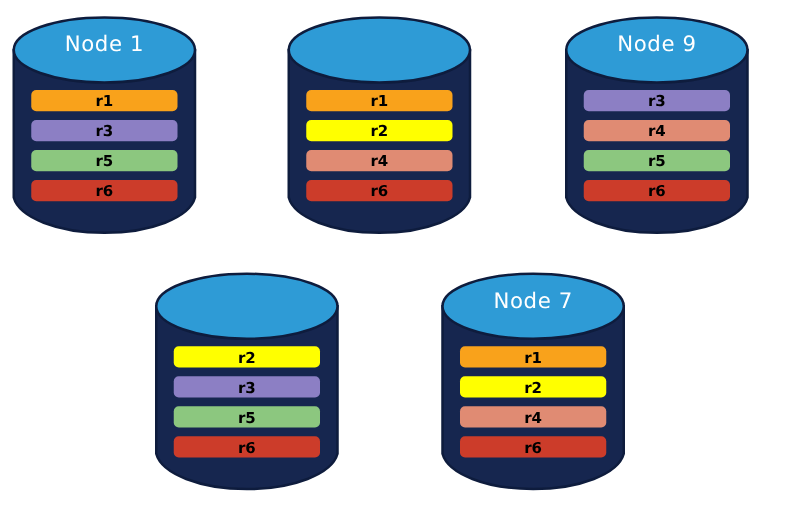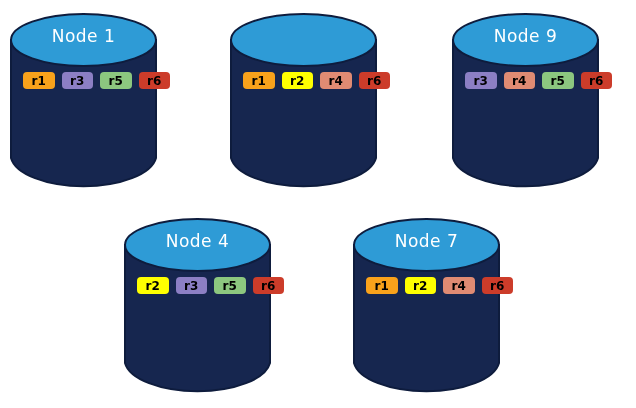--- a/index.html
+++ b/index.html
@@ -42,26 +42,25 @@
     letter-spacing: 0.5px;
     font-family: "DejaVu Sans", sans-serif;
     pointer-events: none;
   }
   .replicas {
     position: absolute;
     left: 0;
     top: 58px;
     width: 147px;
     display: flex;
-    flex-direction: row;
+    flex-direction: column;
     align-items: center;
     gap: 7px;
     padding-top: 6px;
     box-sizing: border-box;
-    margin-left: 13px;
   }
   .replica {
     width: 117px;
     height: 17px;
     border-radius: 4px;
     display: flex;
     align-items: center;
     justify-content: center;
     font-size: 12px;
     font-weight: bold;
@@ -110,21 +109,20 @@
         <div class="replica" style="background: rgb(224, 139, 115);">r4</div>
         <div class="replica" style="background: rgb(140, 199, 127);">r5</div>
         <div class="replica" style="background: rgb(204, 60, 42);">r6</div>
       </div>
     </div>
     <div class="node" style="left: 124px; top: 213px;">
       <svg width="147" height="182" viewBox="0 0 147 182">
         <path d="M 1 32 L 1 150 A 73 32 0 0 0 146 150 L 146 32 Z" fill="#16264F" stroke="#0E1C3D" stroke-width="2"></path>
         <ellipse cx="73.5" cy="32" rx="72.5" ry="26" fill="#2E9BD6" stroke="#0E1C3D" stroke-width="2"></ellipse>
       </svg>
-      <div class="node-label">Node  4</div>
       <div class="replicas">
         <div class="replica" style="background: rgb(255, 255, 0);">r2</div>
         <div class="replica" style="background: rgb(140, 127, 196);">r3</div>
         <div class="replica" style="background: rgb(140, 199, 127);">r5</div>
         <div class="replica" style="background: rgb(204, 60, 42);">r6</div>
       </div>
     </div>
     <div class="node" style="left: 353px; top: 213px;">
       <svg width="147" height="182" viewBox="0 0 147 182">
         <path d="M 1 32 L 1 150 A 73 32 0 0 0 146 150 L 146 32 Z" fill="#16264F" stroke="#0E1C3D" stroke-width="2"></path>

